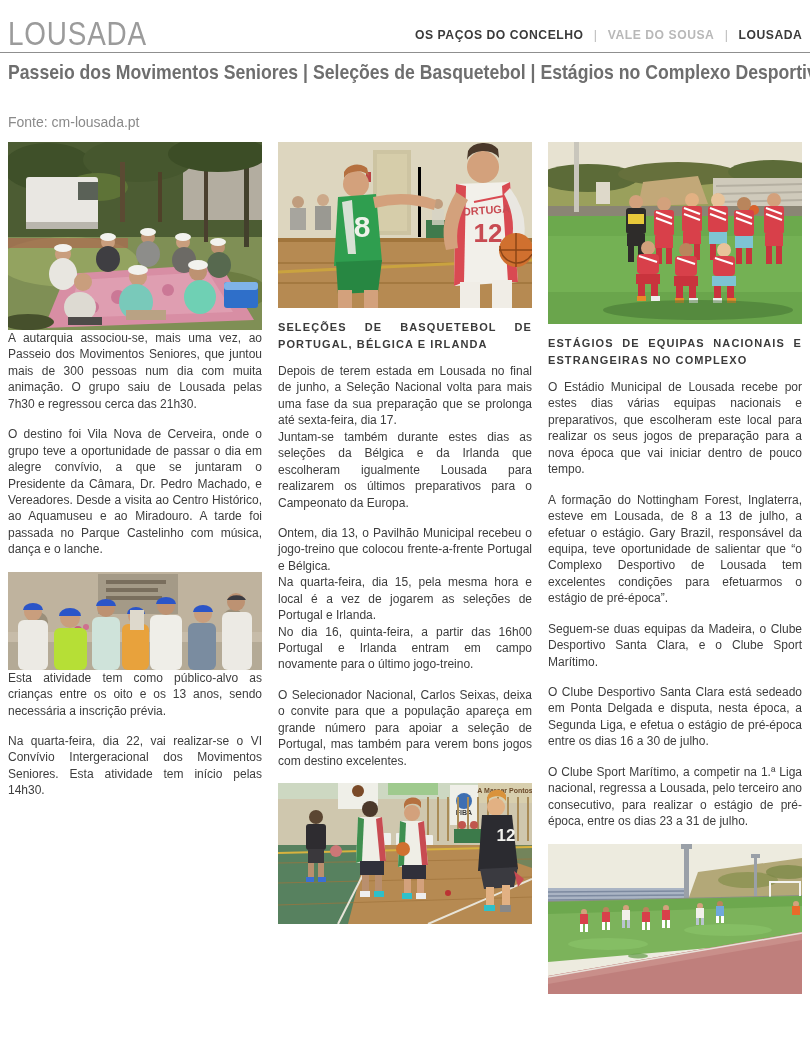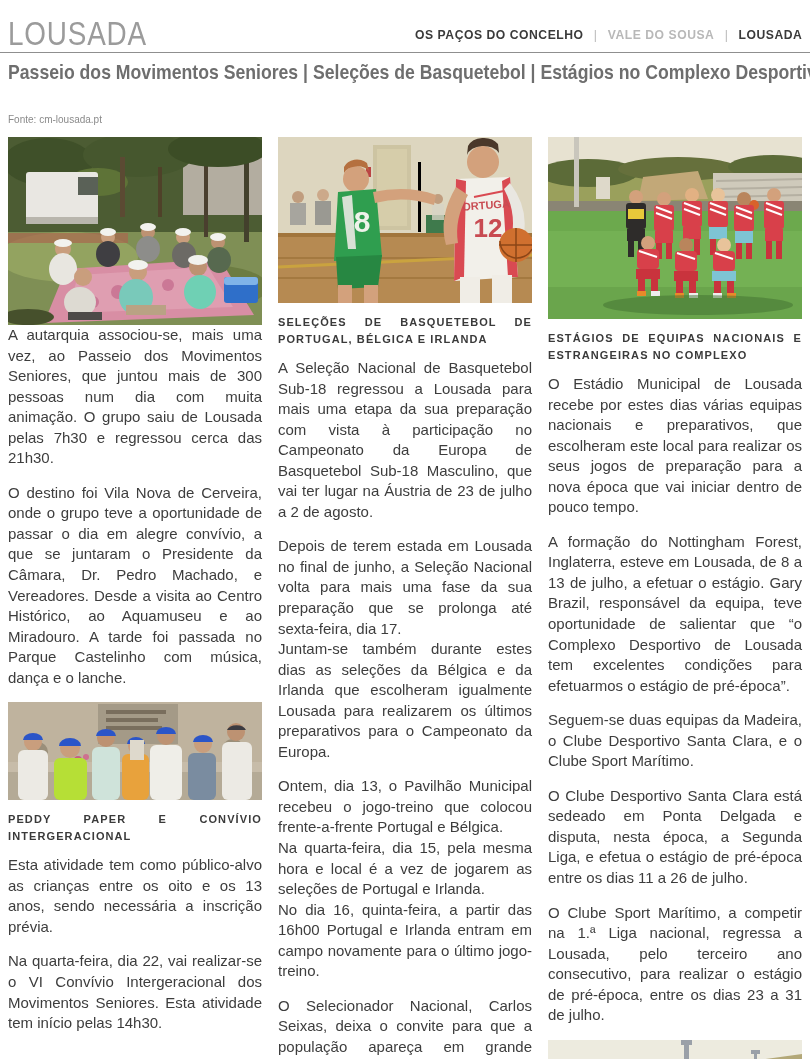--- a/index.html
+++ b/index.html
@@ -11,29 +11,29 @@
   .header { display:flex; justify-content:space-between; align-items:flex-end; padding:4px 8px 2px 8px; }
   .logo { font-size:34px; font-weight:400; color:#9b9b9b; letter-spacing:1px; transform:scaleX(.82); transform-origin:left bottom; line-height:1; white-space:nowrap; }
   .nav { white-space:nowrap; font-size:13.5px; letter-spacing:.6px; transform:scaleX(.9); transform-origin:right bottom; padding-bottom:8px; }
   .nav-item { color:#3a3a3a; font-weight:700; cursor:pointer; }
   .nav-item.dim { color:#b8b8b8; }
   .nav-sep { color:#b8b8b8; margin:0 7px; font-weight:400; }
   .rule { border-top:1px solid #8f8f8f; margin:0; }
 
   
   .headline { font-size:21px; font-weight:700; color:#6e6e6e; margin:7px 8px 0 8px; transform:scaleX(.84); transform-origin:left top; white-space:nowrap; }
-  .source { font-size:10px; color:#8a8a8a; margin:30px 8px 0 8px; }
+  .source { font-size:14px; color:#8a8a8a; margin:30px 8px 0 8px; }
 
   
   .cols { display:flex; gap:16px; padding:0 8px; margin-top:12px; }
   .col { width:254px; flex:0 0 254px; }
 
   .photo { display:block; width:254px; }
   .article-title { font-size:11px; font-weight:700; color:#3a3a3a; letter-spacing:1.1px; line-height:1.5; text-align:justify; margin:11px 0 11px 0; }
-  .para { font-size:15px; line-height:1.37; text-align:justify; white-space:pre-line; margin:0 0 14px 0; color:#3d3d3d; }
+  .para { font-size:12px; line-height:1.37; text-align:justify; white-space:pre-line; margin:0 0 14px 0; color:#3d3d3d; }
   .photo-bottom { margin-top:6px; }
 </style>
 </head>
 <body>
 
 <div class="page">
 
   <div class="header">
     <div class="logo">LOUSADA</div>
     <div class="nav">
@@ -154,21 +154,20 @@
             <rect x="142" y="43" width="32" height="55" rx="6" fill="#efeee8"></rect>
           <circle cx="195" cy="42" r="9" fill="#c99e7d"></circle>
             <path d="M185 40 a10 7 0 0 1 20 0 z" fill="#2b55c8"></path>
             <rect x="180" y="51" width="28" height="47" rx="6" fill="#7a8ca0"></rect>
           <circle cx="228" cy="30" r="9" fill="#bd9272"></circle>
             <rect x="214" y="40" width="30" height="58" rx="6" fill="#eceae4"></rect>
           <path d="M219 28 a10 7 0 0 1 19 0 z" fill="#3a3a40"></path>
         </g>
       </svg>
 
-      <div class="article-title">PEDDY PAPER E CONVÍVIO INTERGERACIONAL</div>
       <p class="para">Esta atividade tem como público-alvo as crianças entre os oito e os 13 anos, sendo necessária a inscrição prévia.</p>
       <p class="para">Na quarta-feira, dia 22, vai realizar-se o VI Convívio Intergeracional dos Movimentos Seniores. Esta atividade tem início pelas 14h30.</p>
     </div>
 
     <div class="col">
 
       <svg class="photo" viewBox="0 0 254 166" role="img" aria-label="Jogo de basquetebol Portugal x Irlanda">
         <rect width="254" height="166" fill="#ddd6bf"></rect>
         <rect x="95" y="8" width="38" height="85" fill="#cdc4a2"></rect>
         <rect x="99" y="12" width="30" height="77" fill="#d6cdaa"></rect>
@@ -215,21 +214,20 @@
           <path d="M178 50 Q160 80 168 108 L180 106 Q176 82 190 58 z" fill="#d3a17c"></path>
           <path d="M232 46 Q250 70 246 96 L234 98 Q238 74 226 52 z" fill="#e9e7e1"></path>
           <circle cx="238" cy="108" r="17" fill="#d0702f"></circle>
           <path d="M222 104 a17 17 0 0 0 32 8 M238 91 v34 M221 108 h34" stroke="#8a4517" stroke-width="1.5" fill="none"></path>
           <rect x="182" y="140" width="20" height="26" fill="#f0ede6"></rect>
           <rect x="214" y="138" width="20" height="28" fill="#f0ede6"></rect>
         </g>
       </svg>
 
       <div class="article-title">SELEÇÕES DE BASQUETEBOL DE PORTUGAL, BÉLGICA E IRLANDA</div>
-      <p class="para">A Seleção Nacional de Basquetebol Sub-18 regressou a Lousada para mais uma etapa da sua preparação com vista à participação no Campeonato da Europa de Basquetebol Sub-18 Masculino, que vai ter lugar na Áustria de 23 de julho a 2 de agosto.</p>
       <p class="para">Depois de terem estada em Lousada no final de junho, a Seleção Nacional volta para mais uma fase da sua preparação que se prolonga até sexta-feira, dia 17.
 Juntam-se também durante estes dias as seleções da Bélgica e da Irlanda que escolheram igualmente Lousada para realizarem os últimos preparativos para o Campeonato da Europa.</p>
       <p class="para">Ontem, dia 13, o Pavilhão Municipal recebeu o jogo-treino que colocou frente-a-frente Portugal e Bélgica.
 Na quarta-feira, dia 15, pela mesma hora e local é a vez de jogarem as seleções de Portugal e Irlanda.
 No dia 16, quinta-feira, a partir das 16h00 Portugal e Irlanda entram em campo novamente para o último jogo-treino.</p>
       <p class="para">O Selecionador Nacional, Carlos Seixas, deixa o convite para que a população apareça em grande número para apoiar a seleção de Portugal, mas também para verem bons jogos com destino excelentes.</p>
 
       <svg class="photo photo-bottom" viewBox="0 0 254 141" role="img" aria-label="Jogo-treino no Pavilhão Municipal">
         <rect width="254" height="141" fill="#cfc7ae"></rect>
         <rect x="0" y="0" width="254" height="16" fill="#cdd8c2"></rect>
@@ -430,21 +428,21 @@
               <rect x="3" y="48" width="9" height="5" fill="#e88a2a"></rect>
             </g>
         </g>
         <ellipse cx="150" cy="168" rx="95" ry="10" fill="#3f7030" opacity=".5"></ellipse>
       </svg>
 
       <div class="article-title">ESTÁGIOS DE EQUIPAS NACIONAIS E ESTRANGEIRAS NO COMPLEXO</div>
       <p class="para">O Estádio Municipal de Lousada recebe por estes dias várias equipas nacionais e preparativos, que escolheram este local para realizar os seus jogos de preparação para a nova época que vai iniciar dentro de pouco tempo.</p>
       <p class="para">A formação do Nottingham Forest, Inglaterra, esteve em Lousada, de 8 a 13 de julho, a efetuar o estágio. Gary Brazil, responsável da equipa, teve oportunidade de salientar que “o Complexo Desportivo de Lousada tem excelentes condições para efetuarmos o estágio de pré-época”.</p>
       <p class="para">Seguem-se duas equipas da Madeira, o Clube Desportivo Santa Clara, e o Clube Sport Marítimo.</p>
-      <p class="para">O Clube Desportivo Santa Clara está sedeado em Ponta Delgada e disputa, nesta época, a Segunda Liga, e efetua o estágio de pré-época entre os dias 11 a 26 de julho.</p>
+      <p class="para">O Clube Desportivo Santa Clara está sedeado em Ponta Delgada e disputa, nesta época, a Segunda Liga, e efetua o estágio de pré-época entre os dias 16 a 30 de julho.</p>
       <p class="para">O Clube Sport Marítimo, a competir na 1.ª Liga nacional, regressa a Lousada, pelo terceiro ano consecutivo, para realizar o estágio de pré-época, entre os dias 23 a 31 de julho.</p>
 
       <svg class="photo photo-bottom" viewBox="0 0 254 150" role="img" aria-label="Jogo de preparação no Estádio Municipal">
         <rect width="254" height="150" fill="#edebdf"></rect>
         <polygon points="150,28 254,14 254,58 140,56" fill="#b3a878"></polygon>
         <ellipse cx="200" cy="36" rx="30" ry="8" fill="#8a9150" opacity=".8"></ellipse>
         <ellipse cx="240" cy="28" rx="22" ry="7" fill="#7d8a48" opacity=".8"></ellipse>
         <rect x="0" y="44" width="140" height="14" fill="#aab4c4"></rect>
         <g stroke="#7d8aa0" stroke-width="1.5">
             <line x1="0" y1="48" x2="140" y2="47"></line>

